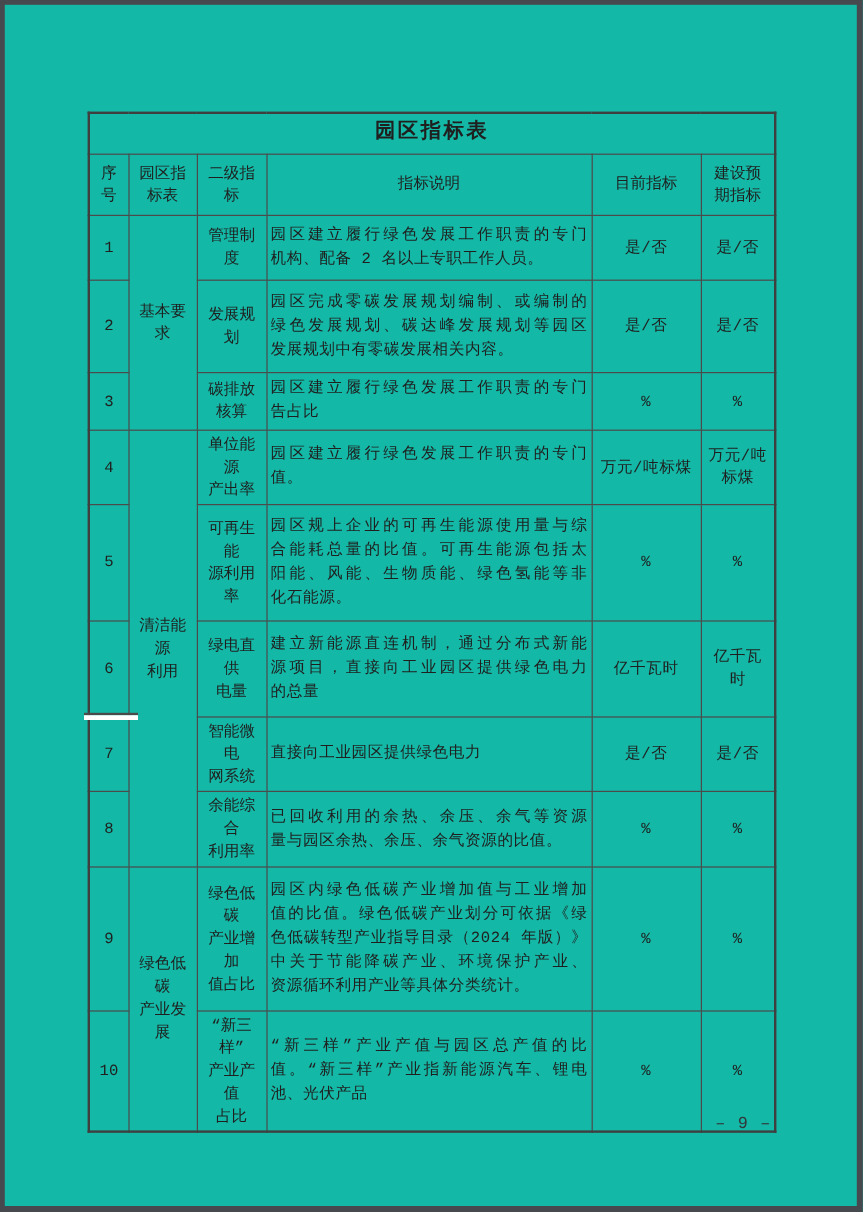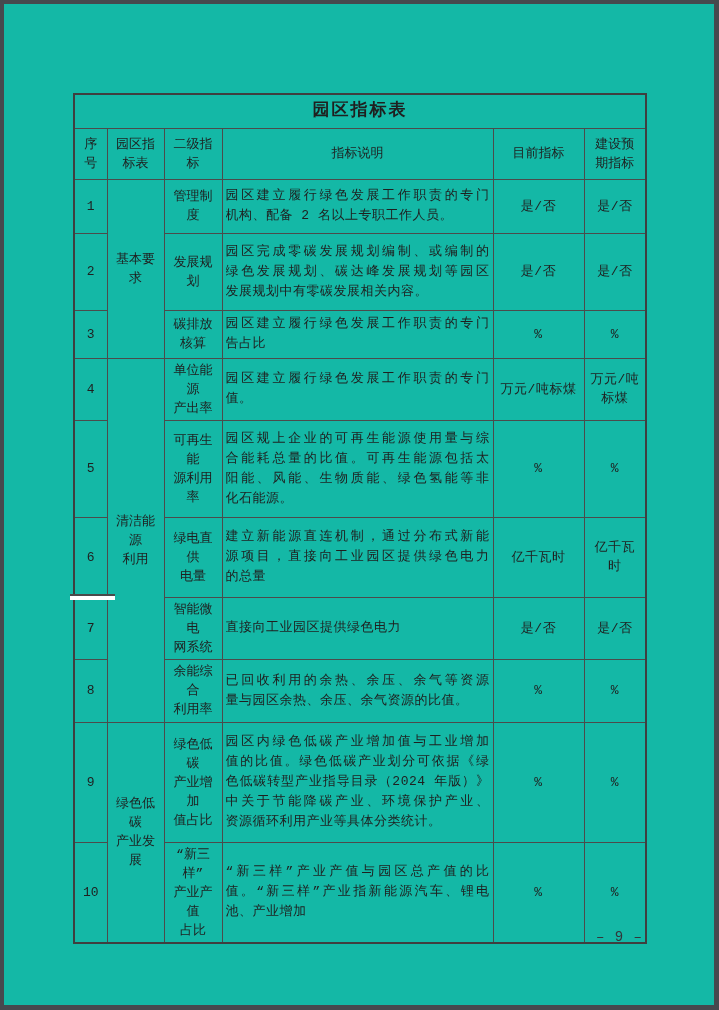--- a/index.html
+++ b/index.html
@@ -182,21 +182,21 @@
 值占比</td>
             <td class="desc"><div class="dl">园区内绿色低碳产业增加值与工业增加</div><div class="dl">值的比值。绿色低碳产业划分可依据《绿</div><div class="dl">色低碳转型产业指导目录（2024 年版）》</div><div class="dl">中关于节能降碳产业、环境保护产业、</div><div class="dl dl-last">资源循环利用产业等具体分类统计。</div></td>
             <td class="val">%</td>
             <td class="val">%</td>
           </tr>
           <tr style="height: 77px;">
             <td>10</td>
             <td class="l2">“新三样”
 产业产值
 占比</td>
-            <td class="desc"><div class="dl">“新三样”产业产值与园区总产值的比</div><div class="dl">值。“新三样”产业指新能源汽车、锂电</div><div class="dl dl-last">池、产业增加</div></td>
+            <td class="desc"><div class="dl">“新三样”产业产值与园区总产值的比</div><div class="dl">值。“新三样”产业指新能源汽车、锂电</div><div class="dl dl-last">池、光伏产品</div></td>
             <td class="val">%</td>
             <td class="val">%</td>
           </tr>
         </tbody>
     </table>
     <div class="seam-line"></div>
     <div class="seam-gap"></div>
   </div>
 
   <div class="page-number">– 9 –</div>

